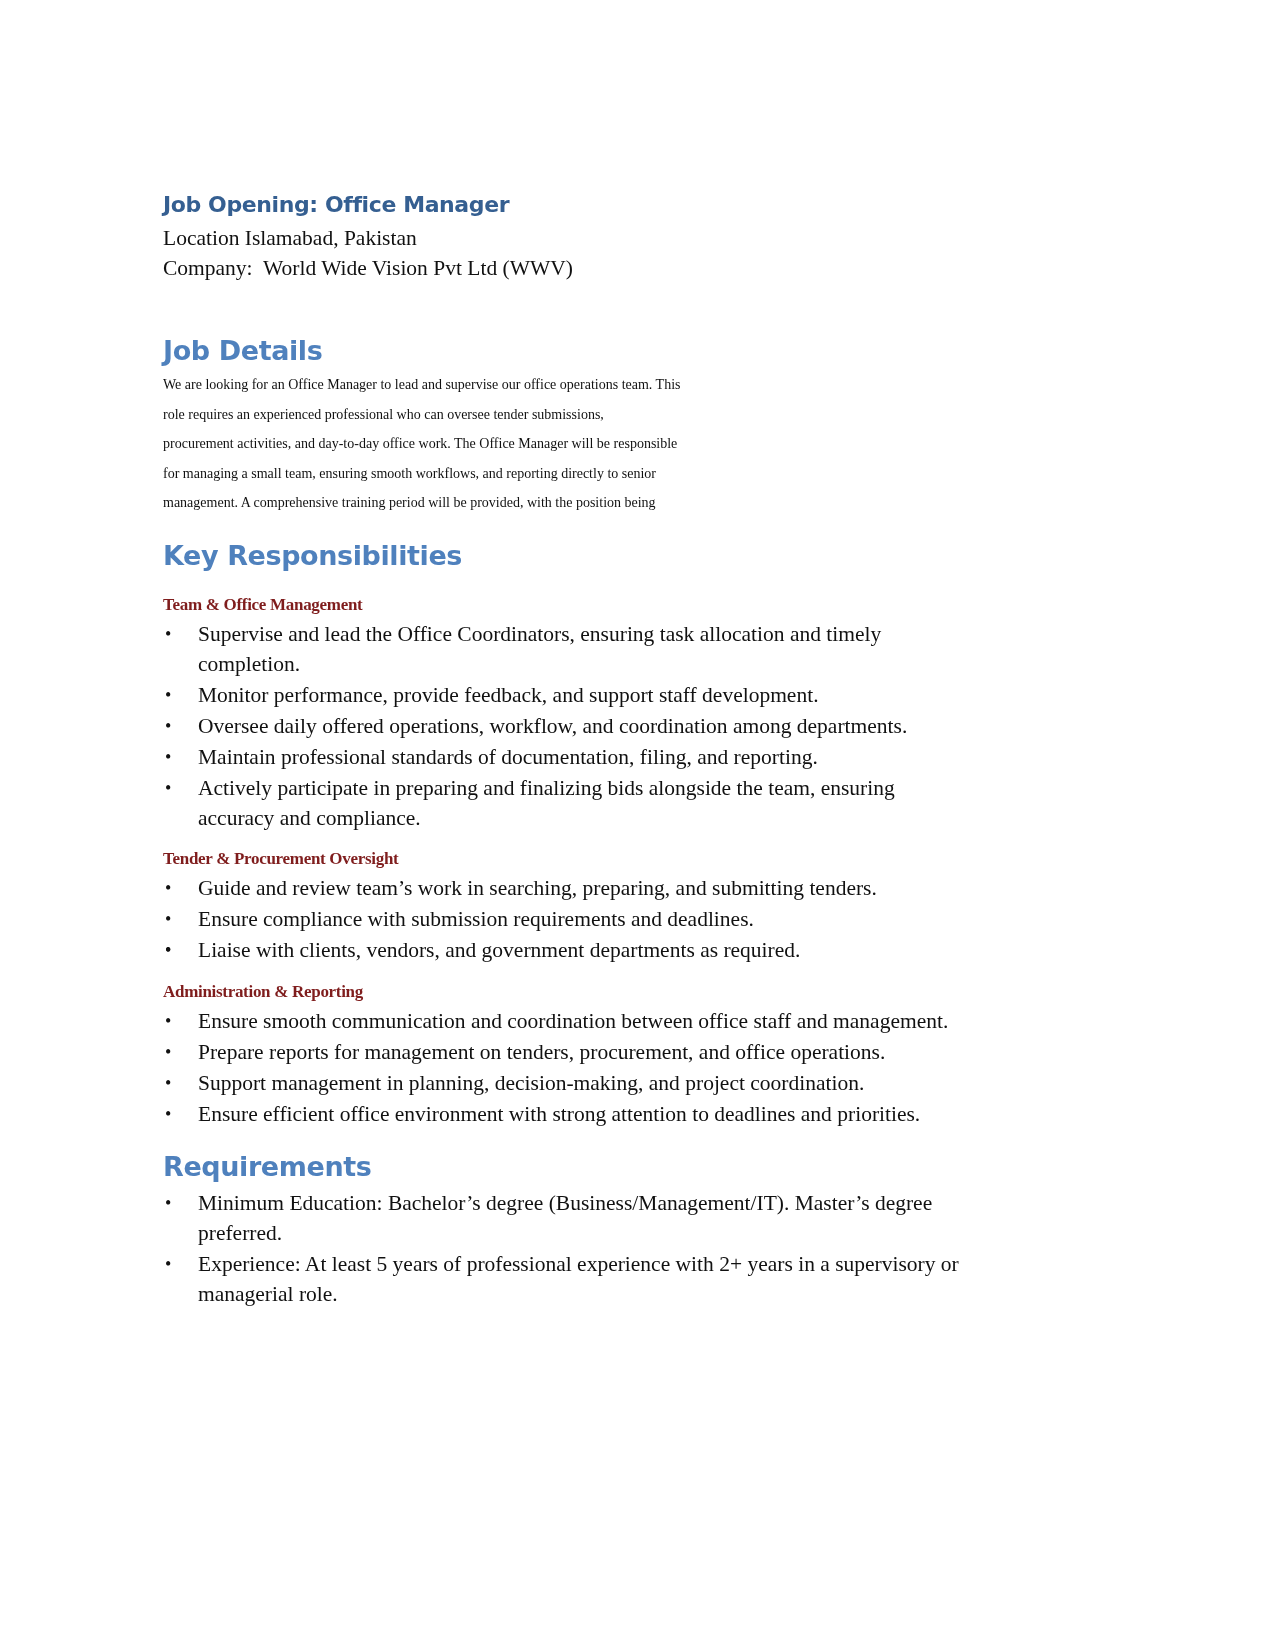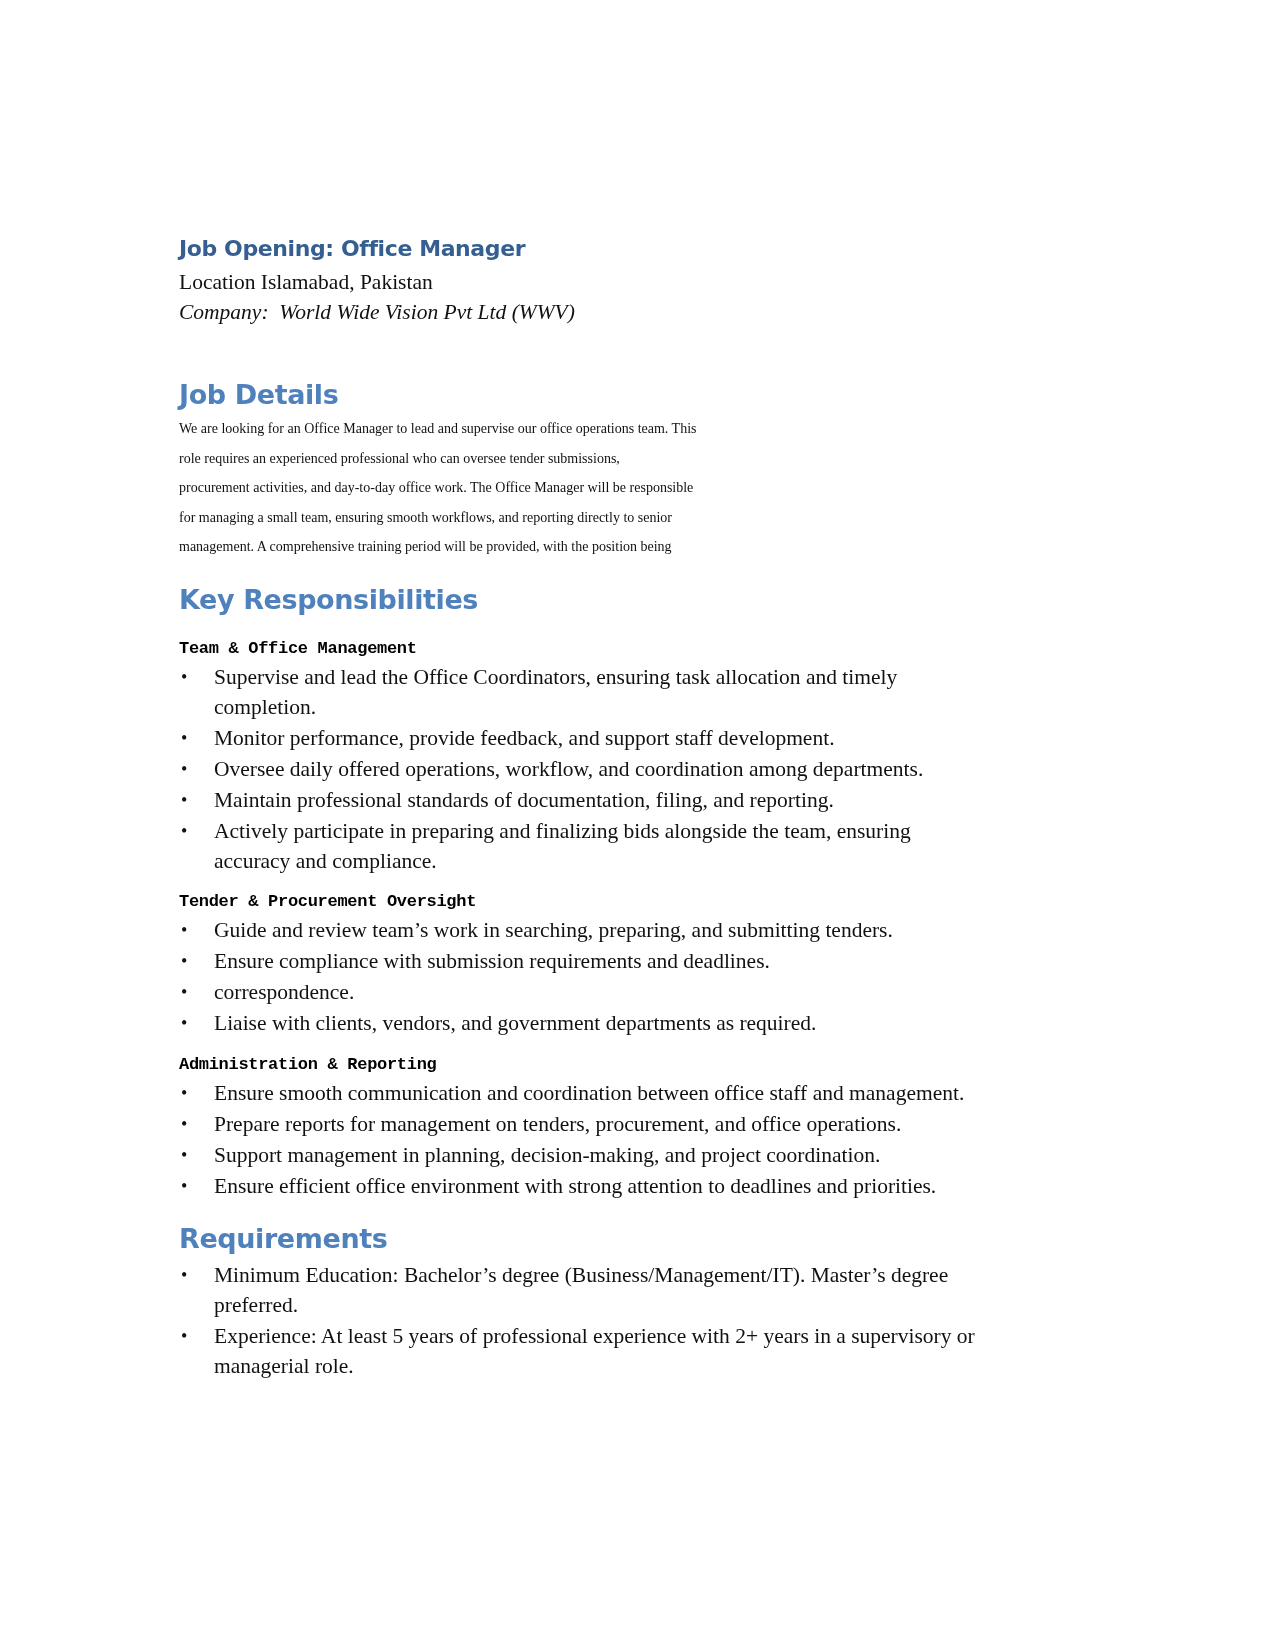--- a/index.html
+++ b/index.html
@@ -1,33 +1,33 @@
 <!DOCTYPE html>
 <html><head>
 <meta charset="utf-8">
 <style>
   html, body { margin: 0; padding: 0; background: #ffffff; }
   body { width: 1275px; height: 1650px; position: relative; overflow: hidden; }
-  .page { position: absolute; left: 179px; top: 192px; width: 880px; font-family: "Liberation Serif", "DejaVu Serif", serif; color: #111; margin-top: 44px; }
+  .page { position: absolute; left: 163px; top: 192px; width: 880px; font-family: "Liberation Serif", "DejaVu Serif", serif; color: #111; }
   .title { font-family: "DejaVu Sans", "Liberation Sans", sans-serif; font-weight: bold; font-size: 22px; color: #355f91; margin: 0 0 6px 0; letter-spacing: -0.4px; }
   .meta { font-size: 21.5px; line-height: 30px; margin: 0; }
   .h2 { font-family: "DejaVu Sans", "Liberation Sans", sans-serif; font-weight: bold; font-size: 27px; color: #4f81bd; margin: 0; letter-spacing: -0.4px; }
-  .h3 { font-family: Liberation Mono, monospace; font-weight: bold; font-size: 17px; color: #000000; margin: 0; letter-spacing: -0.3px; }
+  .h3 { font-family: Liberation Serif, serif; font-weight: bold; font-size: 17px; color: #7f1d1d; margin: 0; letter-spacing: -0.3px; }
   .para { font-size: 14px; line-height: 29.5px; margin: 0; }
   ul { list-style: none; margin: 0; padding: 0; }
   li { position: relative; padding-left: 35px; font-size: 21.5px; line-height: 30px; margin: 0 0 1px 0; }
   li .bullet { position: absolute; left: 2px; top: 0; font-size: 18px; }
 </style>
 </head>
 <body>
 
 <div class="page">
   <h1 class="title">Job Opening: Office Manager</h1>
   <p class="meta">Location Islamabad, Pakistan</p>
-  <p class="meta" style="white-space:pre;font-style:italic;">Company:  World Wide Vision Pvt Ltd (WWV)</p>
+  <p class="meta" style="white-space:pre;">Company:  World Wide Vision Pvt Ltd (WWV)</p>
 
   <h2 class="h2" style="margin-top:52px;margin-bottom:4px;">Job Details</h2>
   <div>
     <div class="para">We are looking for an Office Manager to lead and supervise our office operations team. This</div>
     <div class="para">role requires an experienced professional who can oversee tender submissions,</div>
     <div class="para">procurement activities, and day-to-day office work. The Office Manager will be responsible</div>
     <div class="para">for managing a small team, ensuring smooth workflows, and reporting directly to senior</div>
     <div class="para">management. A comprehensive training period will be provided, with the position being</div>
   </div>
 
@@ -64,21 +64,20 @@
     <li>
         <span class="bullet">•</span>
         <div>Guide and review team’s work in searching, preparing, and submitting tenders.</div>
       </li>
     <li>
         <span class="bullet">•</span>
         <div>Ensure compliance with submission requirements and deadlines.</div>
       </li>
     <li>
         <span class="bullet">•</span>
-        <div>correspondence.</div>
       </li>
     <li>
         <span class="bullet">•</span>
         <div>Liaise with clients, vendors, and government departments as required.</div>
       </li>
   </ul>
 
   <h3 class="h3" style="margin-top:17px;margin-bottom:4px;">Administration &amp; Reporting</h3>
   <ul>
     <li>

